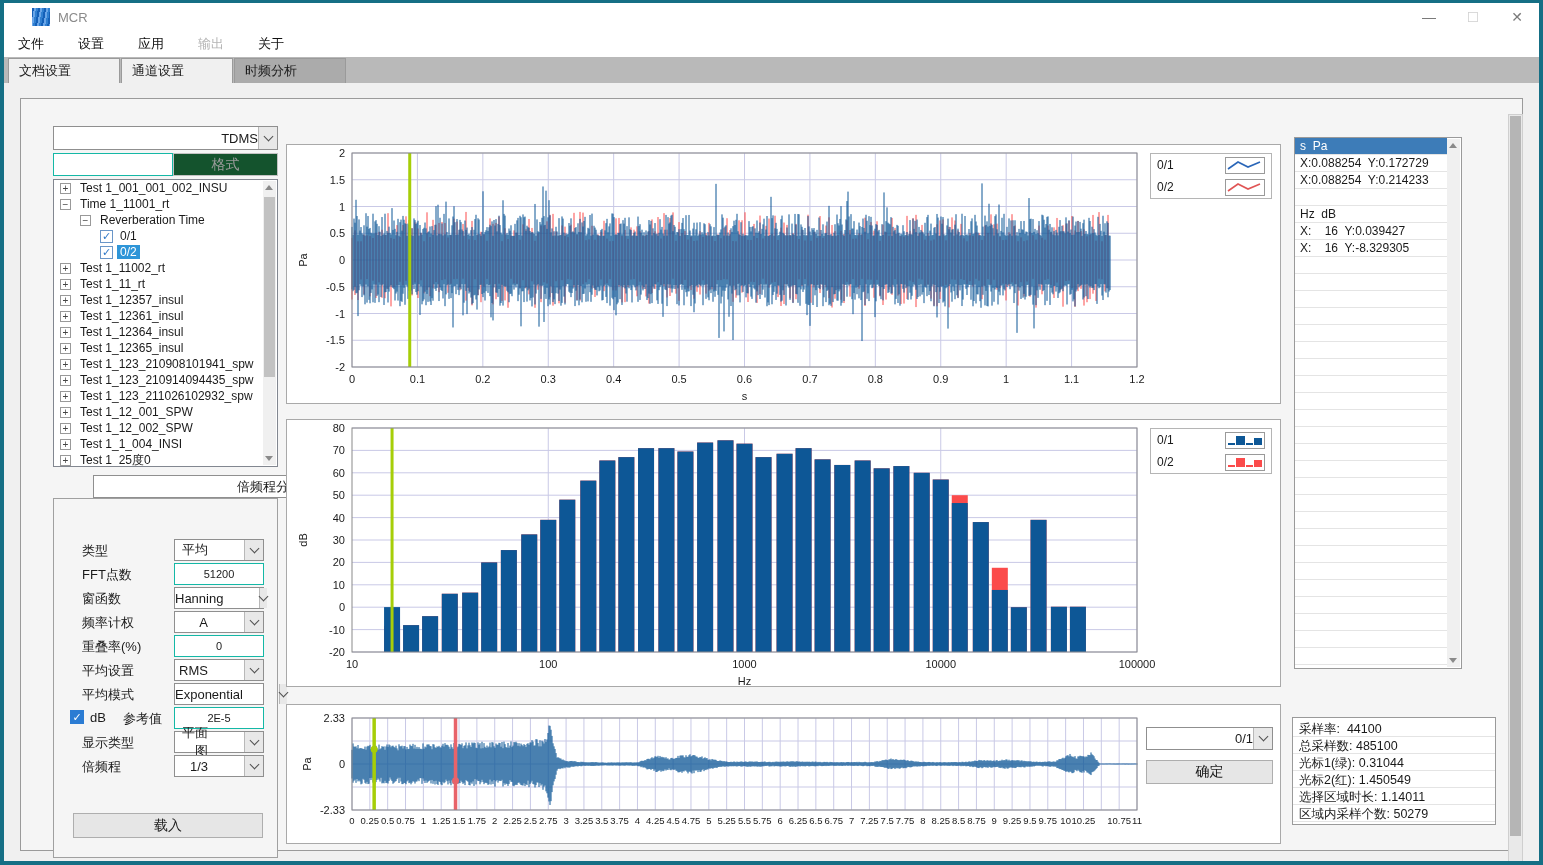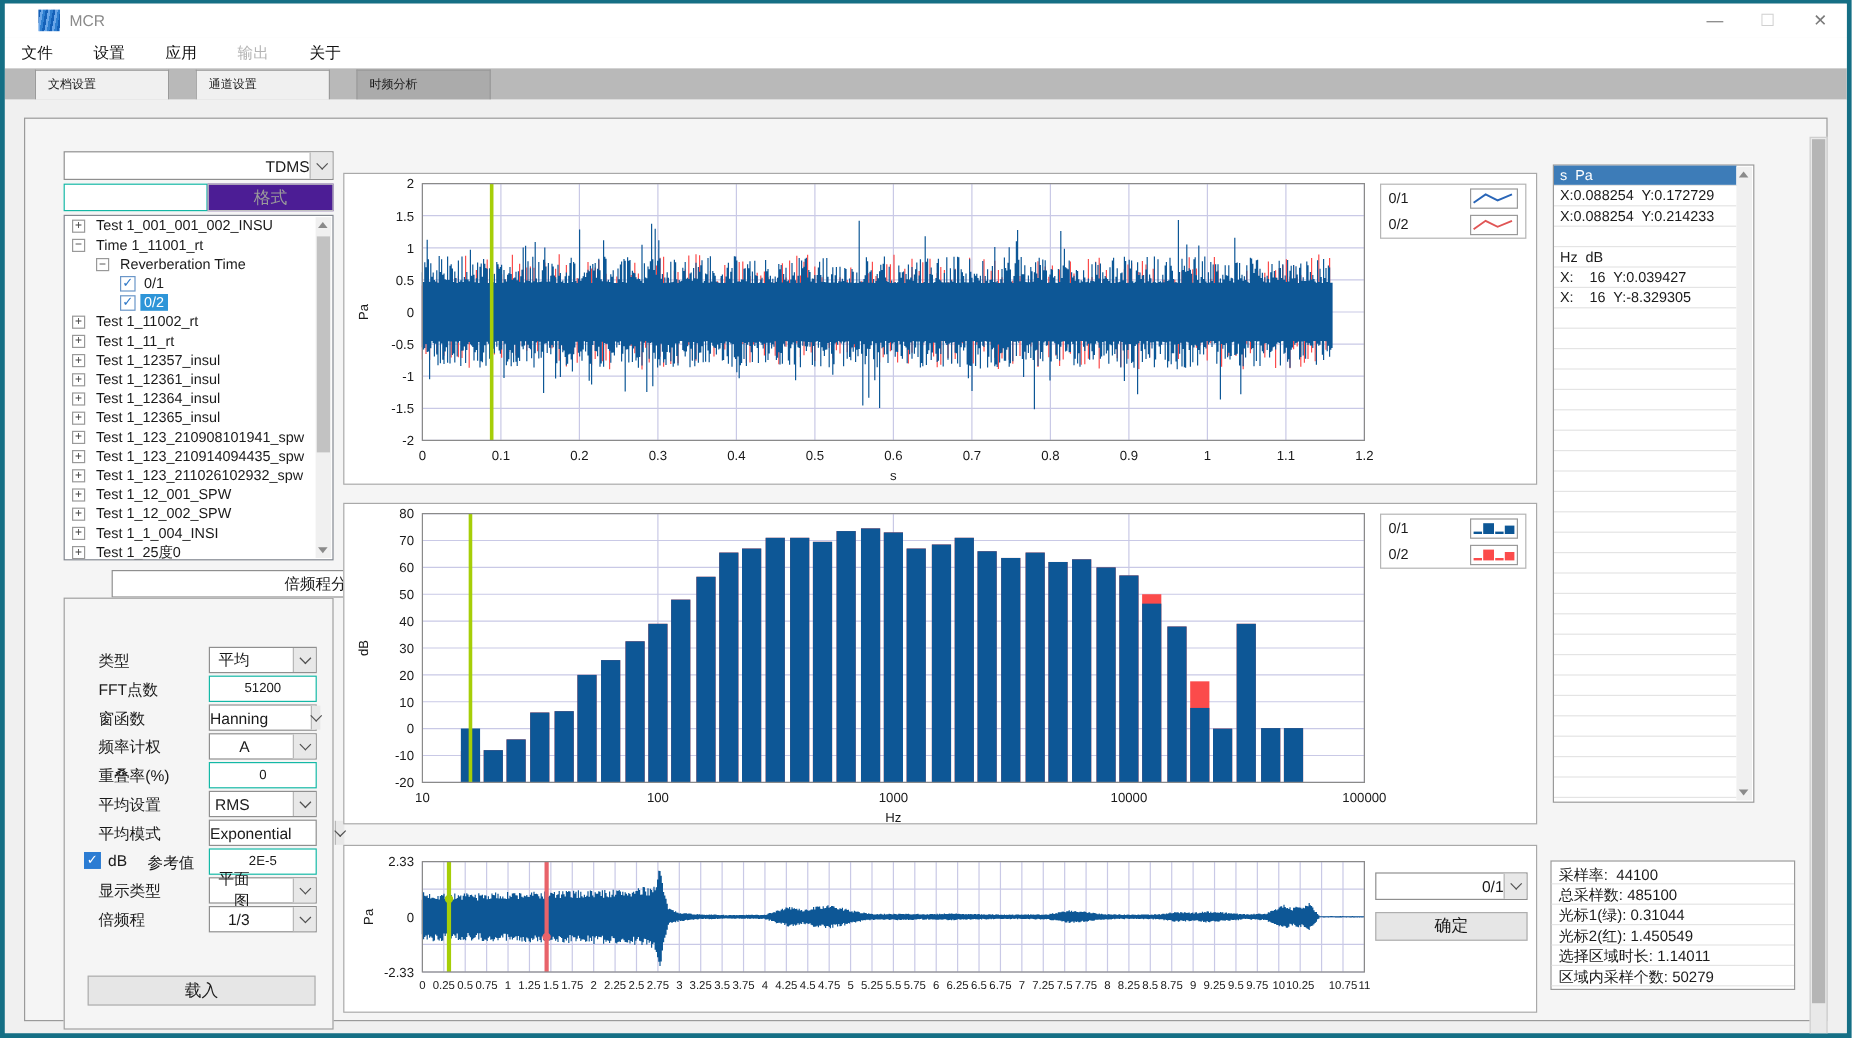--- a/index.html
+++ b/index.html
@@ -12,32 +12,32 @@
   #app-icon { position:absolute; left:28px; top:5px; width:18px; height:18px;
     background:repeating-linear-gradient(100deg,#1460b8 0 2px,#6aa6e8 2px 4px,#2f7fd0 4px 6px); }
   #app-title { position:absolute; left:54px; top:7px; color:#8a8a8a; font-size:13px; }
   .winbtn { position:absolute; top:0; width:44px; height:28px; display:flex; align-items:center; justify-content:center; color:#7a7a7a; font-size:14px; }
   
   #menubar { position:absolute; left:0; top:28px; right:0; height:26px; background:#ffffff; display:flex; align-items:center; padding-left:6px; gap:18px; }
   .menu-item { padding:3px 8px; font-size:13px; color:#111; }
   .menu-item.disabled { color:#b4b4b4; }
   
   #tabbar { position:absolute; left:0; top:54px; right:0; height:26px; background:#b9b9b9; display:flex; align-items:flex-end; padding-left:4px; }
-  .tab { width:112px; height:25px; line-height:24px; padding-left:10px; background:#f0f0f0; border:1px solid #9a9a9a; border-bottom:none; margin-right:1px; font-size:10px;margin-left:21px; }
+  .tab { width:112px; height:25px; line-height:24px; padding-left:10px; background:#f0f0f0; border:1px solid #9a9a9a; border-bottom:none; margin-right:1px; font-size:13px; }
   .tab.active { background:#ababab; }
   
   #main { position:absolute; left:0; top:80px; right:0; bottom:0; background:#f0f0f0; }
   #workspace { position:absolute; left:16px; top:15px; width:1503px; height:753px; background:#f5f5f5; border:1px solid #9a9a9a; }
   .combo { position:absolute; background:#ffffff; border:1px solid #8f8f8f; display:flex; align-items:center; }
   .combo .val { flex:1; text-align:right; font-size:13px; }
   .combo .arrowbox { width:19px; align-self:stretch; background:#e8e8e8; border-left:1px solid #b8b8b8; display:flex; align-items:center; justify-content:center; }
   .chev { width:7px; height:7px; border-right:1.6px solid #505050; border-bottom:1.6px solid #505050; transform:rotate(45deg); margin-top:-4px; }
   .textbox { position:absolute; background:#ffffff; border:1px solid #14b8a6; text-align:center; font-size:11px; display:flex; align-items:center; justify-content:center; }
   .btn { position:absolute; background:#e6e6e6; border:1px solid #aeaeae; display:flex; align-items:center; justify-content:center; font-size:14px; }
-  .btn.disabled { color:#9b9b9b; background:#4c1d95; border-color:#c2c2c2; }
+  .btn.disabled { color:#9b9b9b; background:#14532d; border-color:#c2c2c2; }
   
   #tree { position:absolute; left:32px; top:80px; width:225px; height:288px; background:#fff; border:1px solid #828790; overflow:hidden; }
   .tnode { height:16px; display:flex; align-items:center; font-size:12px; white-space:nowrap; }
   .expander { width:11px; height:11px; border:1px solid #999; background:#fff; font-size:10px; line-height:9px; text-align:center; color:#444; flex:none; margin-right:6px; }
   .tcb { width:13px; height:13px; border:1px solid #6a96c8; background:#fff; color:#2e78c8; font-size:11px; line-height:11px; text-align:center; flex:none; margin-right:4px; }
   .tlabel { padding:0 3px; }
   .tlabel.selected { background:#2e95d8; color:#fff; }
   .vsb { position:absolute; top:1px; bottom:1px; right:1px; width:13px; background:#f0f0f0; }
   .vsb .thumb { position:absolute; left:1px; right:1px; background:#c2c2c2; }
   .tri-up { width:0;height:0;border-left:4px solid transparent;border-right:4px solid transparent;border-bottom:5px solid #8a8a8a; position:absolute; left:2px; top:4px;}

